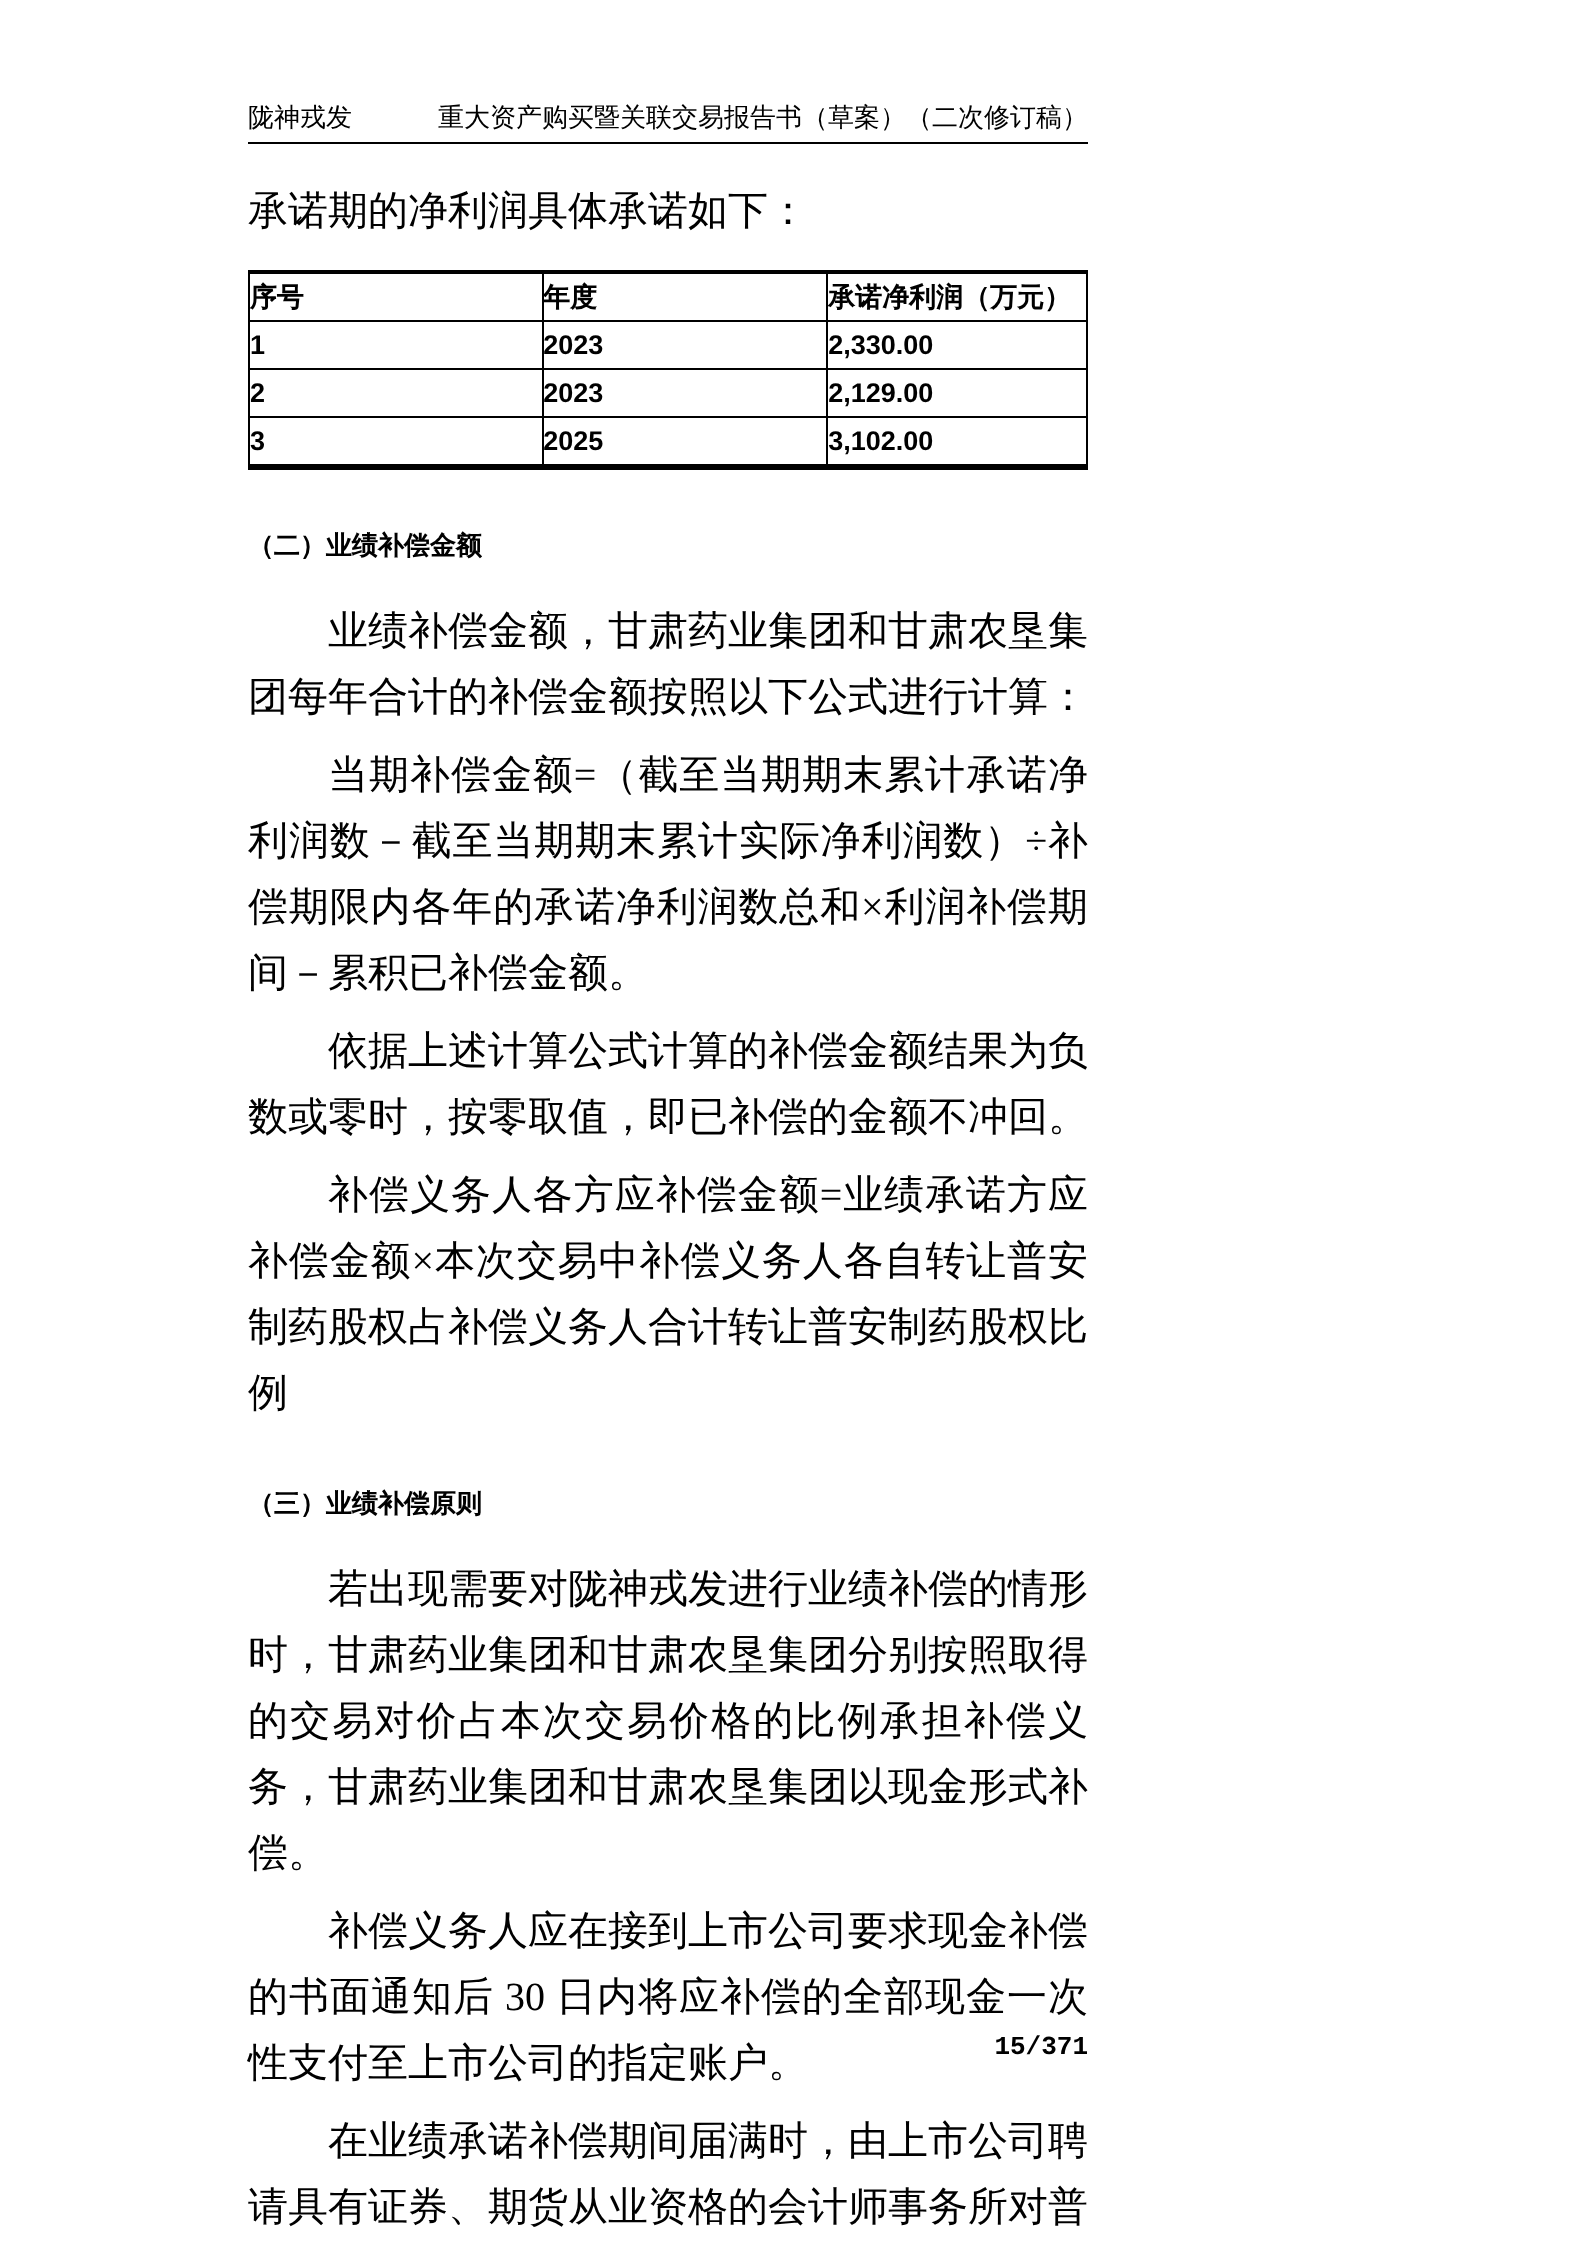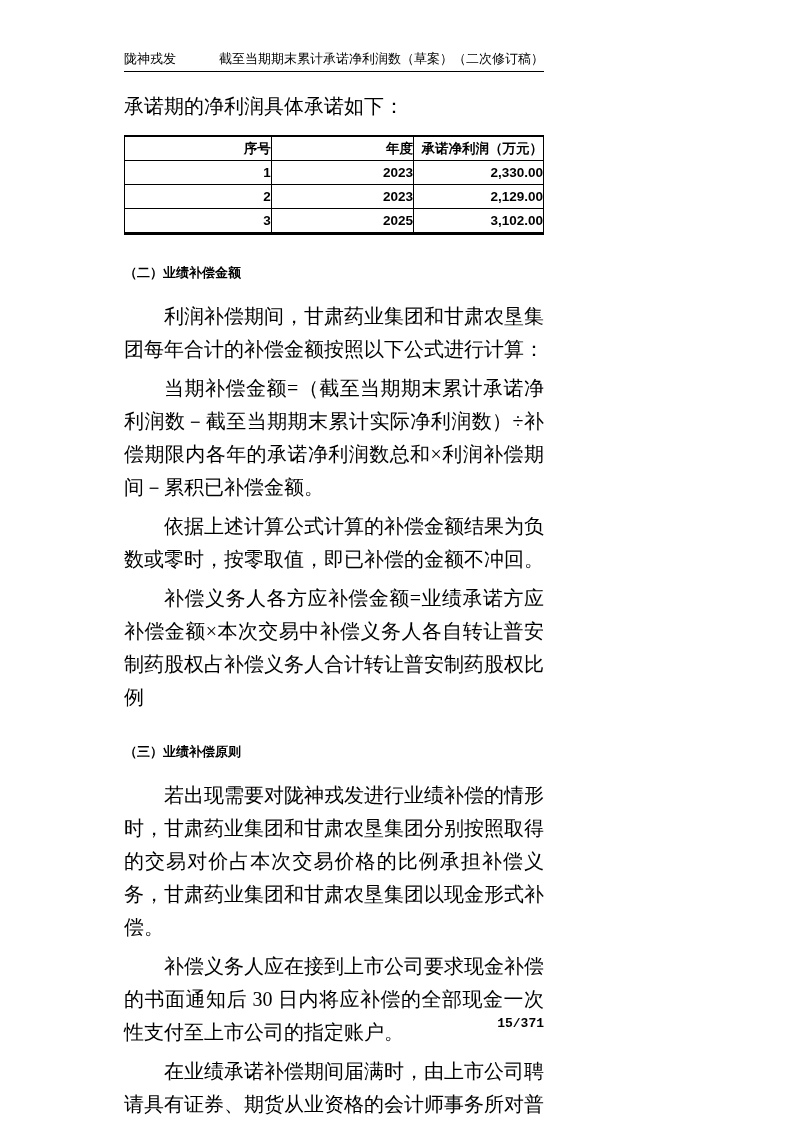--- a/index.html
+++ b/index.html
@@ -52,21 +52,21 @@
     border-collapse: collapse;
     margin: 12px 0 13px 0;
     border-top: 2px solid #000;
     border-bottom: 3px solid #000;
     border-left: 1px solid #000;
     border-right: 1px solid #000;
   }
   table.commit-table th,
   table.commit-table td {
     border: 1px solid #000;
-    text-align: right;
+    text-align: left;
     vertical-align: middle;
     font-family: "Liberation Sans", "DejaVu Sans", sans-serif;
     font-weight: bold;
     font-size: 13.5px;
     line-height: 17px;
     padding: 3px 0;
   }
   .col-seq   { width: 35%; }
   .col-year  { width: 34%; }
   .col-value { width: 31%; }
@@ -86,21 +86,21 @@
     font-family: Liberation Mono, monospace;
   }
 </style>
 </head>
 <body>
 
 <div class="page">
 
   <div class="page-header">
     <span>陇神戎发</span>
-    <span>截至当期期末累计承诺净利润数（草案）（二次修订稿）</span>
+    <span>重大资产购买暨关联交易报告书（草案）（二次修订稿）</span>
   </div>
 
   <div class="page-body">
 
     <p class="no-indent">承诺期的净利润具体承诺如下：</p>
 
     <table class="commit-table">
       <colgroup>
         <col class="col-seq">
         <col class="col-year">
@@ -127,21 +127,21 @@
         <tr>
           <td>3</td>
           <td>2025</td>
           <td>3,102.00</td>
         </tr>
       </tbody>
     </table>
 
 
     <h2 class="section-heading">（二）业绩补偿金额</h2>
-    <p>利润补偿期间，甘肃药业集团和甘肃农垦集团每年合计的补偿金额按照以下公式进行计算：</p>
+    <p>业绩补偿金额，甘肃药业集团和甘肃农垦集团每年合计的补偿金额按照以下公式进行计算：</p>
     <p>当期补偿金额=（截至当期期末累计承诺净利润数－截至当期期末累计实际净利润数）÷补偿期限内各年的承诺净利润数总和×利润补偿期间－累积已补偿金额。</p>
     <p>依据上述计算公式计算的补偿金额结果为负数或零时，按零取值，即已补偿的金额不冲回。</p>
     <p>补偿义务人各方应补偿金额=业绩承诺方应补偿金额×本次交易中补偿义务人各自转让普安制药股权占补偿义务人合计转让普安制药股权比例</p>
 
     <h2 class="section-heading">（三）业绩补偿原则</h2>
     <p>若出现需要对陇神戎发进行业绩补偿的情形时，甘肃药业集团和甘肃农垦集团分别按照取得的交易对价占本次交易价格的比例承担补偿义务，甘肃药业集团和甘肃农垦集团以现金形式补偿。</p>
     <p>补偿义务人应在接到上市公司要求现金补偿的书面通知后 30 日内将应补偿的全部现金一次性支付至上市公司的指定账户。</p>
 
     <p>在业绩承诺补偿期间届满时，由上市公司聘请具有证券、期货从业资格的会计师事务所对普安制药进行减值测试，并对减值测试结果出具《减值测试报告》。上市公司应及时公开披露《减值测试报告》。</p>
 

